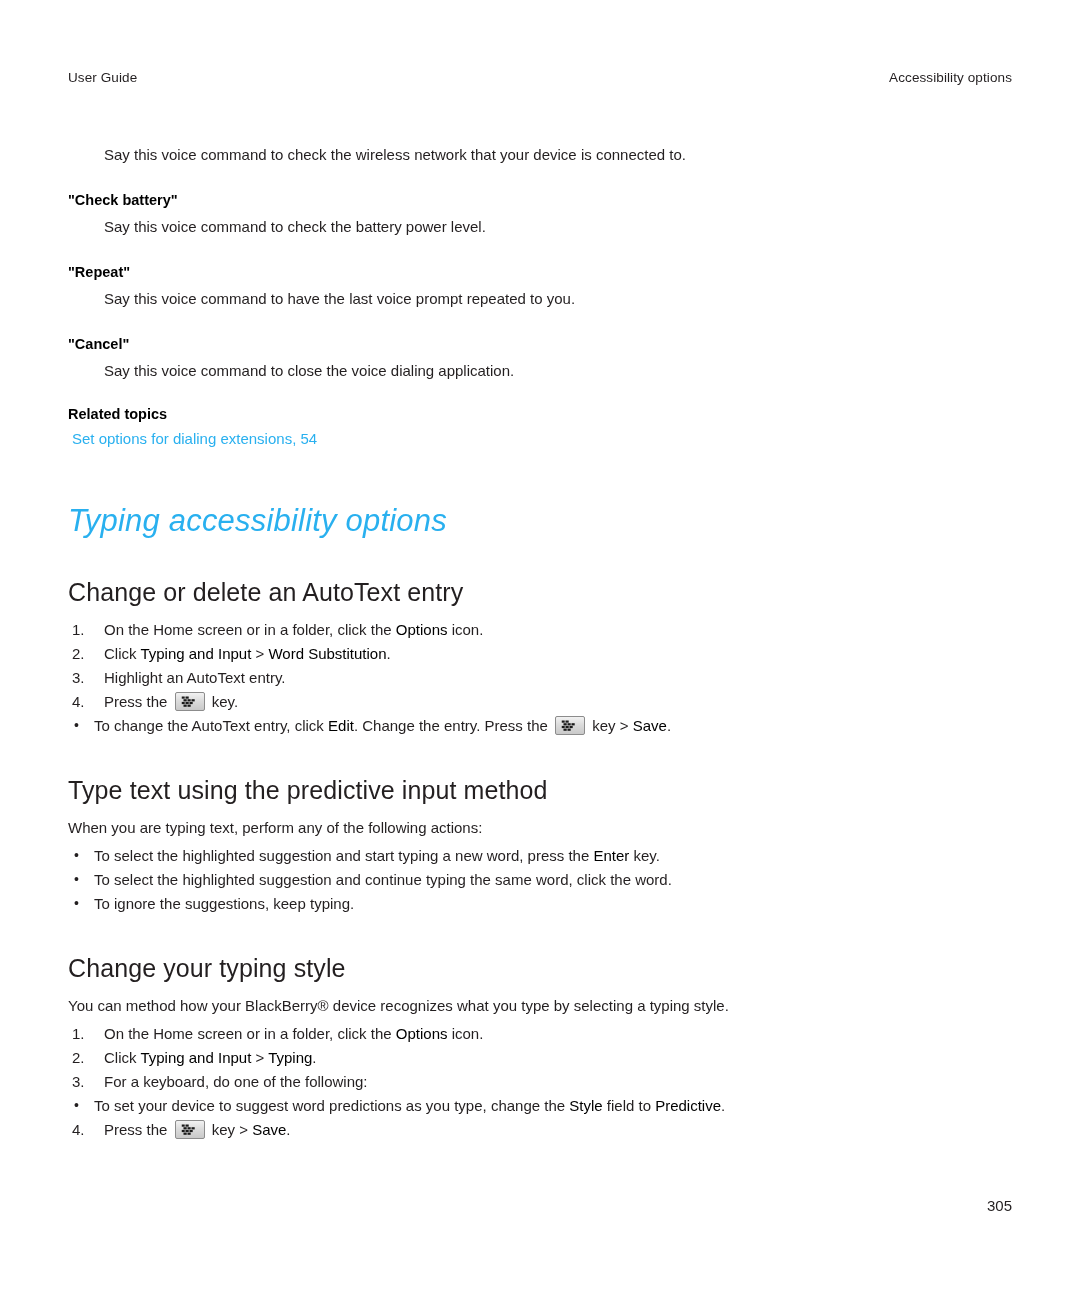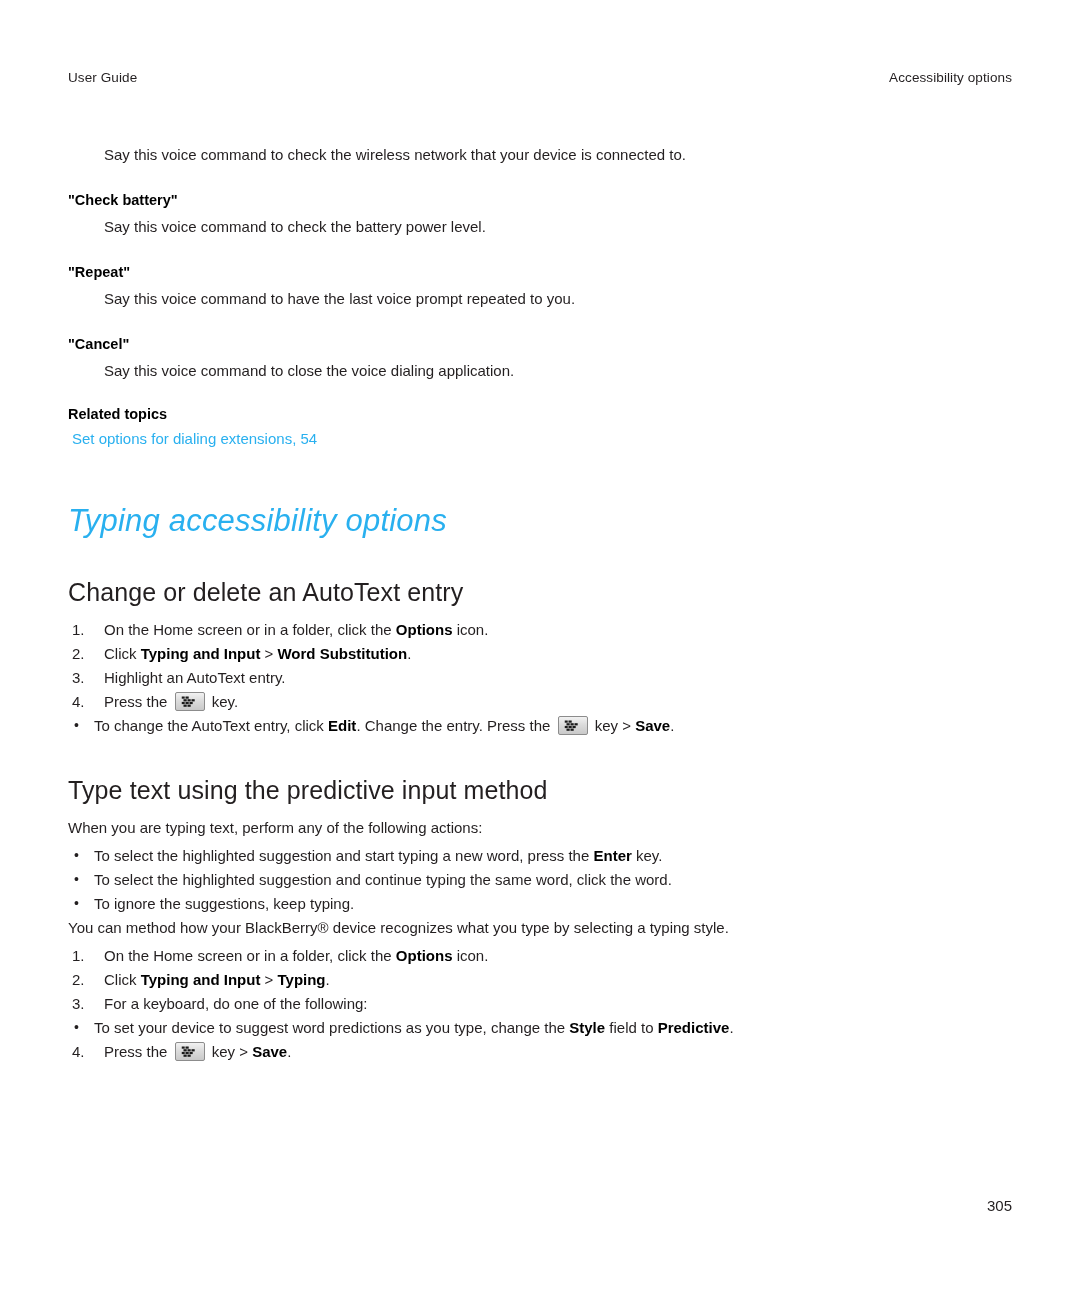--- a/index.html
+++ b/index.html
@@ -145,21 +145,21 @@
   
   .body-bullets { margin-left: 42px; }
 
   .para {
     font-size: 15px;
     line-height: 24px;
     margin: 0 0 4px 0;
     color: #231f20;
   }
 
-  b, strong { font-weight: bold; color: #000; }
+  b, strong { font-weight: normal; color: #000; }
 
   
   .bb-key {
     display: inline-block;
     width: 30px;
     height: 19px;
     vertical-align: -4px;
     margin: 0 3px;
     border: 1px solid #8c8c8c;
     border-radius: 2px;
@@ -260,20 +260,21 @@
       <h2 class="section">Type text using the predictive input method</h2>
       <p class="para">When you are typing text, perform any of the following actions:</p>
       <ul class="bullets body-bullets">
           <li><span>To select the highlighted suggestion and start typing a new word, press the <b>Enter</b> key.</span></li>
           <li><span>To select the highlighted suggestion and continue typing the same word, click the word.</span></li>
           <li><span>To ignore the suggestions, keep typing.</span></li>
         </ul>
     </section>
 
     <section>
+      <h2 class="section">Change your typing style</h2>
       <p class="para">You can method how your BlackBerry® device recognizes what you type by selecting a typing style.</p>
       <ol class="steps">
           <li><span class="num">1.</span><span>On the Home screen or in a folder, click the <b>Options</b> icon.</span></li>
           <li><span class="num">2.</span><span>Click <b>Typing and Input</b> &gt; <b>Typing</b>.</span></li>
           <li><span class="num">3.</span><span>For a keyboard, do one of the following:</span></li>
         </ol>
       <ul class="bullets substeps">
           <li><span>To set your device to suggest word predictions as you type, change the <b>Style</b> field to <b>Predictive</b>.</span></li>
         </ul>
       <ol class="steps">

